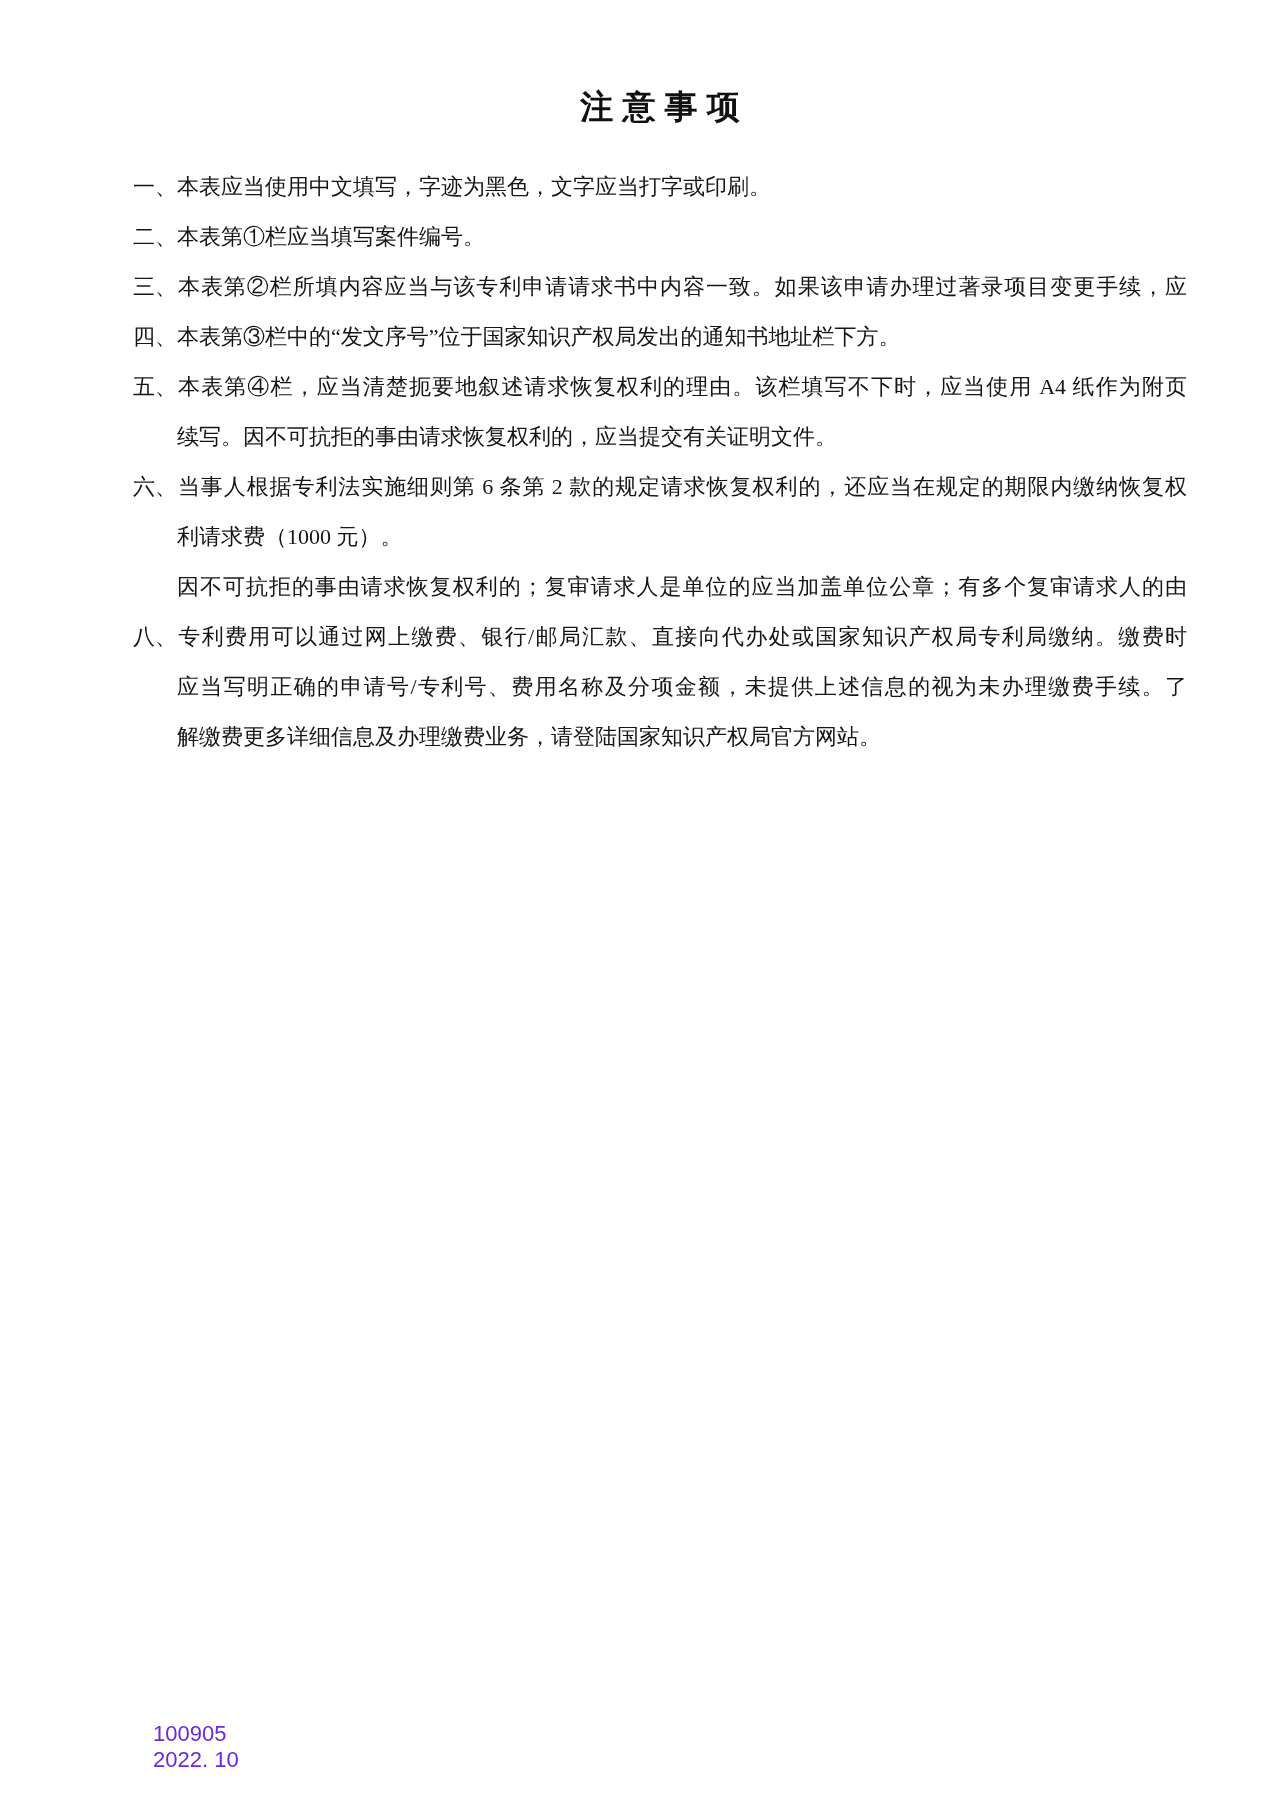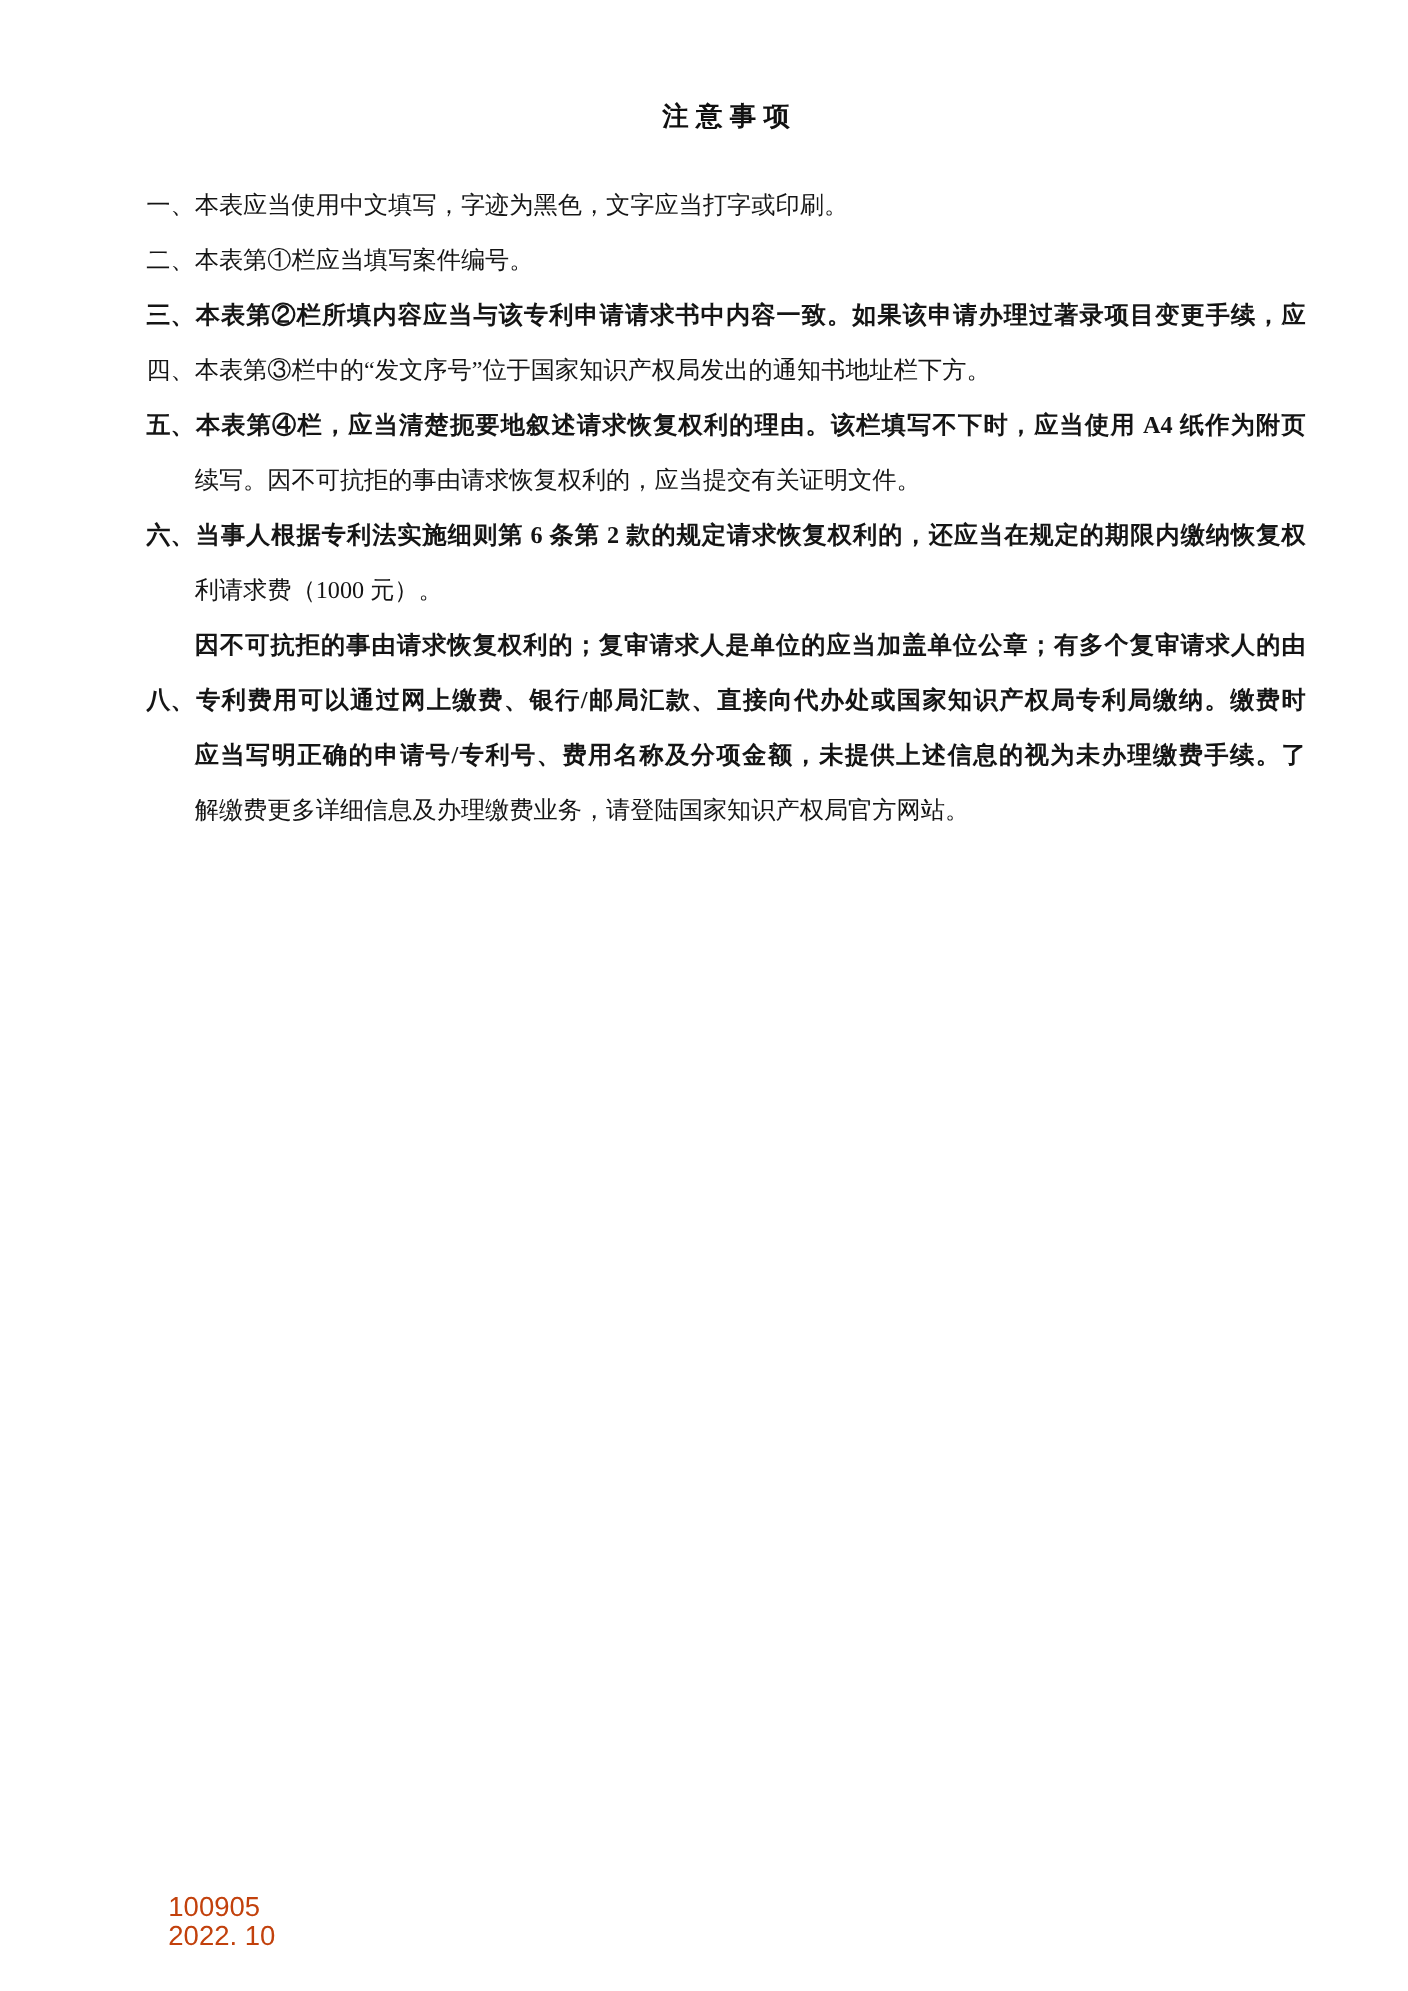--- a/index.html
+++ b/index.html
@@ -17,21 +17,21 @@
     color: #151515;
   }
   .title {
     position: absolute;
     left: 133px;
     right: 93px;
     top: 88px;
     text-align: center;
     font-family: "Liberation Sans", sans-serif;
     font-weight: 700;
-    font-size: 24px;
+    font-size: 33px;
     line-height: 38px;
     color: #101010;
     white-space: nowrap;
   }
   .notes {
     position: absolute;
     left: 133px;
     right: 93px;
     top: 162px;
     font-size: 22px;
@@ -47,30 +47,29 @@
   }
   .line.cont {
     padding-left: 44px;
   }
   .line.full {
     white-space: normal;
     text-align: justify;
     text-align-last: justify;
     overflow: hidden;
     height: 50px;
-    font-weight: bold;
   }
   .footer {
     position: absolute;
     left: 153px;
     top: 1721px;
     font-family: "Liberation Sans", sans-serif;
-    font-size: 25px;
+    font-size: 22px;
     line-height: 26px;
-    color: #c2410c;
+    color: #6d28d9;
   }
 </style>
 </head>
 <body>
 
 <div class="page">
 
   <div class="title">注 意 事 项</div>
 
   <div class="notes">

